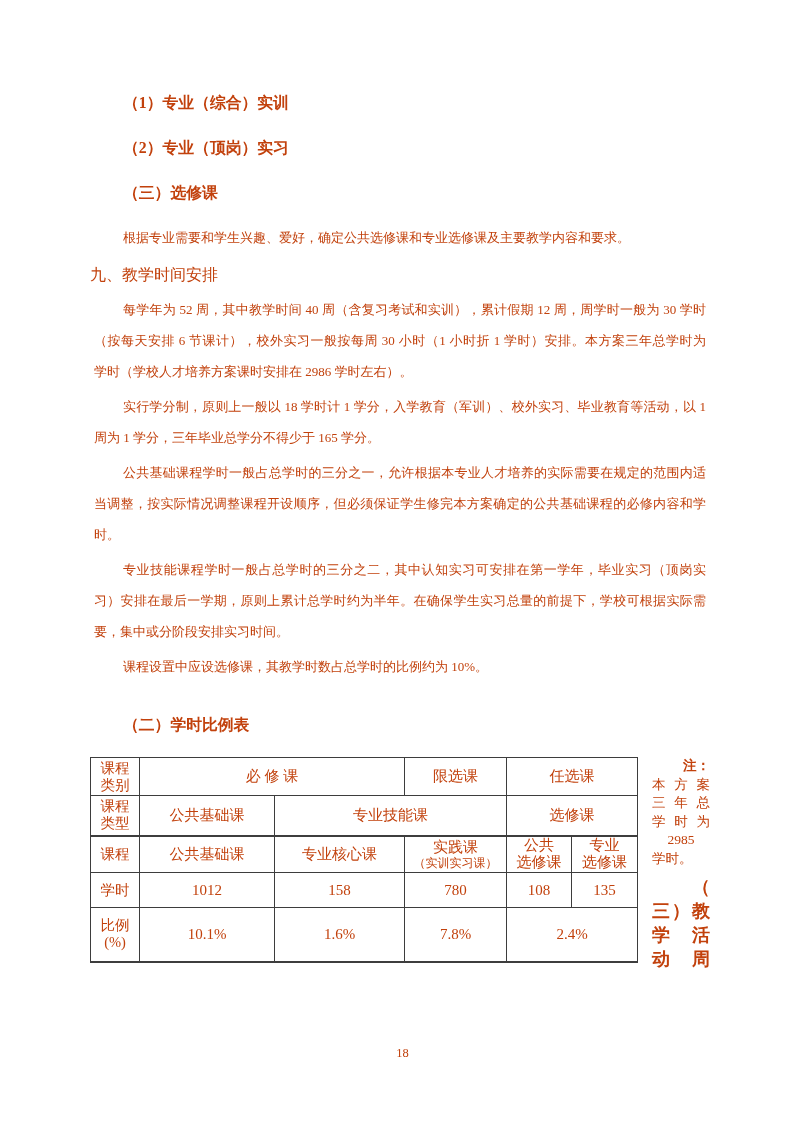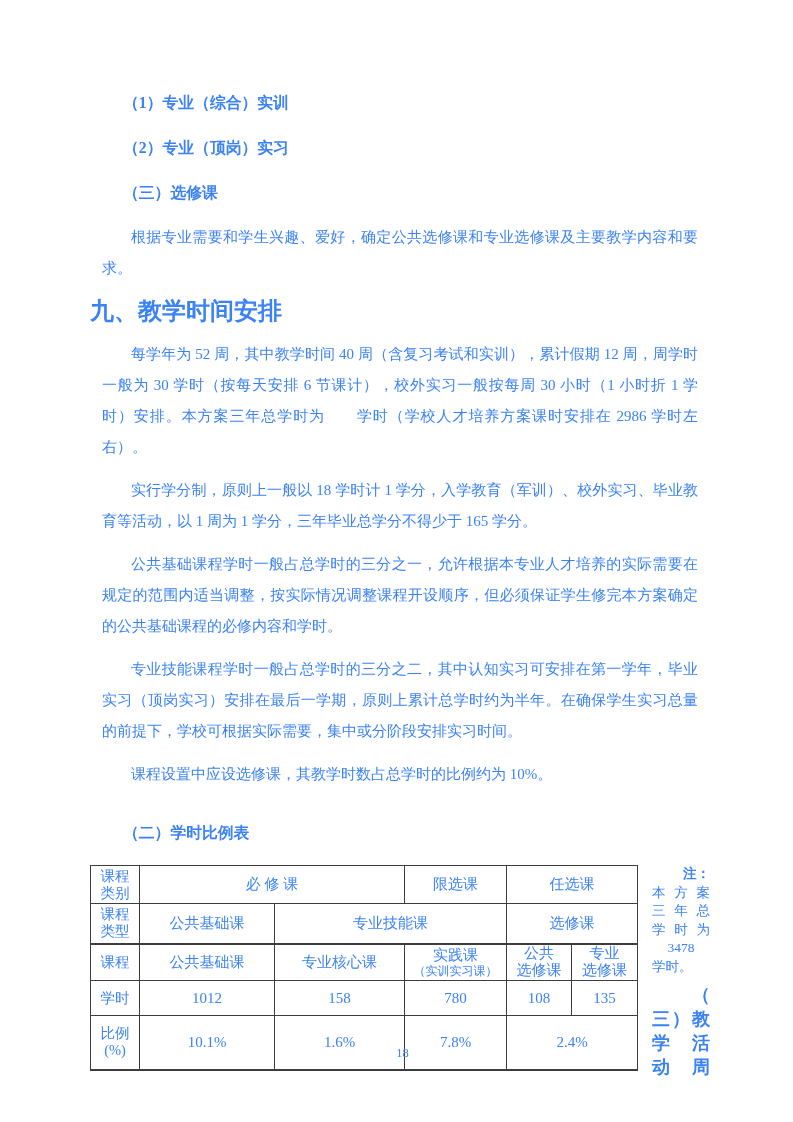--- a/index.html
+++ b/index.html
@@ -1,27 +1,27 @@
 <!DOCTYPE html>
 <html><head>
 <meta charset="utf-8">
 <style>
   html,body { margin:0; padding:0; background:#ffffff; }
   .page {
     position:relative; width:793px; height:1122px; background:#ffffff;
-    font-family:"Liberation Serif","DejaVu Serif",serif; color:#3b82f6;
+    font-family:"Liberation Serif","DejaVu Serif",serif; color:#c2410c;
     overflow:hidden;
   }
   .content { position:absolute; left:90px; top:87px; width:620px; }
 
   .sub-item { font-size:15.8px; font-weight:bold; line-height:31px;
               padding-left:33px; margin:0 0 14px 0; }
-  .para { font-size:15px; line-height:31px; text-align:justify;
-          text-indent:29px; margin:12px; }
-  .main-heading { font-size:24px; font-weight:bold; line-height:31px;
+  .para { font-size:13px; line-height:31px; text-align:justify;
+          text-indent:29px; margin:4px; }
+  .main-heading { font-size:16px; font-weight:normal; line-height:31px;
                   margin:6px 0 0 0; }
   .sub-heading { font-size:15.8px; font-weight:bold; line-height:31px;
                  padding-left:33px; margin:0; }
   .sub-heading.table-title { margin-top:27px; }
 
   .table-note-row { display:flex; align-items:flex-start; margin-top:17px; }
 
   table.ratio-table { border-collapse:collapse; table-layout:fixed;
     width:549px; text-align:center; font-size:15px;
     border:1.5px solid #3d3d3d; border-bottom-width:2.5px; }
@@ -135,21 +135,21 @@
           <td colspan="2">2.4%</td>
         </tr>
       </tbody>
         </table>
 
       <div class="margin-note">
         <div class="note-line first">注：</div>
         <div class="note-line">本方案</div>
         <div class="note-line">三年总</div>
         <div class="note-line">学时为</div>
-        <div class="note-line num">3478</div>
+        <div class="note-line num">2985</div>
         <div class="note-line last">学时。</div>
         <div class="note-head-line paren">（</div>
         <div class="note-head-line">三）教</div>
         <div class="note-head-line">学活</div>
         <div class="note-head-line">动周</div>
       </div>
 
     </div>
   </div>
 

